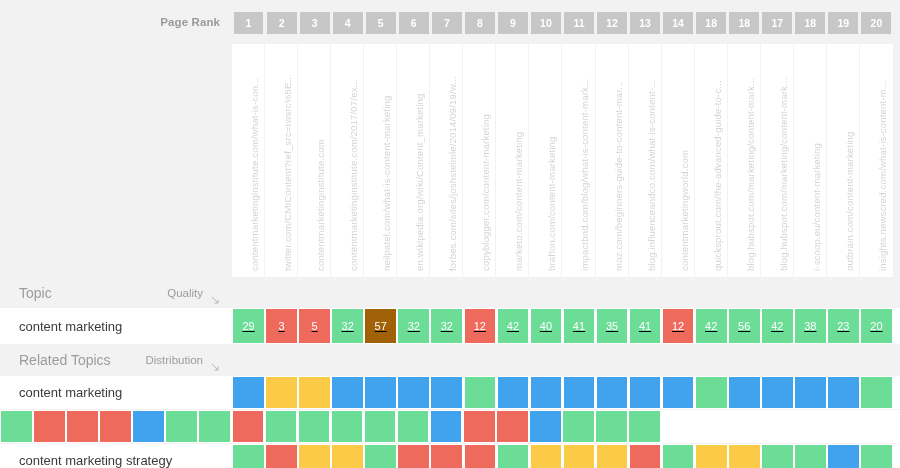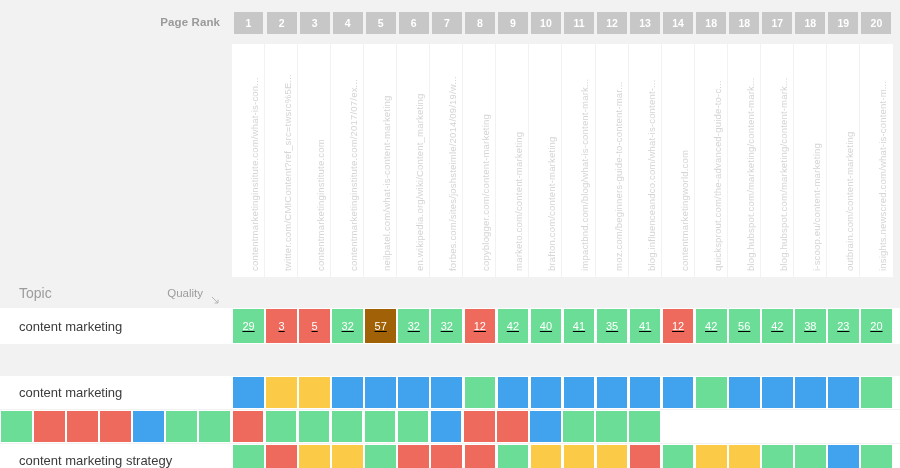--- a/index.html
+++ b/index.html
@@ -389,20 +389,31 @@
         <div class="score-cell">
           <div class="score-chip" style="background: rgb(107, 221, 150); text-align: center;">23</div>
         </div>
         <div class="score-cell">
           <div class="score-chip" style="background: rgb(107, 221, 150);">20</div>
         </div>
       </div>
   </div>
 
   <div class="row subhead">
+    <div class="left-pane">
+      <span class="subhead-title">Related Topics</span>
+      <span class="subhead-right">
+        <span class="subhead-metric">Distribution</span>
+        <span class="sort-arrow">
+          <svg width="9" height="9" viewBox="0 0 9 9">
+              <path d="M1 1 L7 7 M7 3.6 L7 7 L3.6 7" stroke="#b5b5b5" stroke-width="1" fill="none"></path>
+            </svg>
+        </span>
+      </span>
+    </div>
     <div class="cells"></div>
   </div>
 
   <div id="dist-rows">
       <div class="row-sep"></div>
       <div class="row dist-row">
         <div class="left-pane">
           <span class="dist-label">content marketing</span>
         </div>
         <div class="cells">

